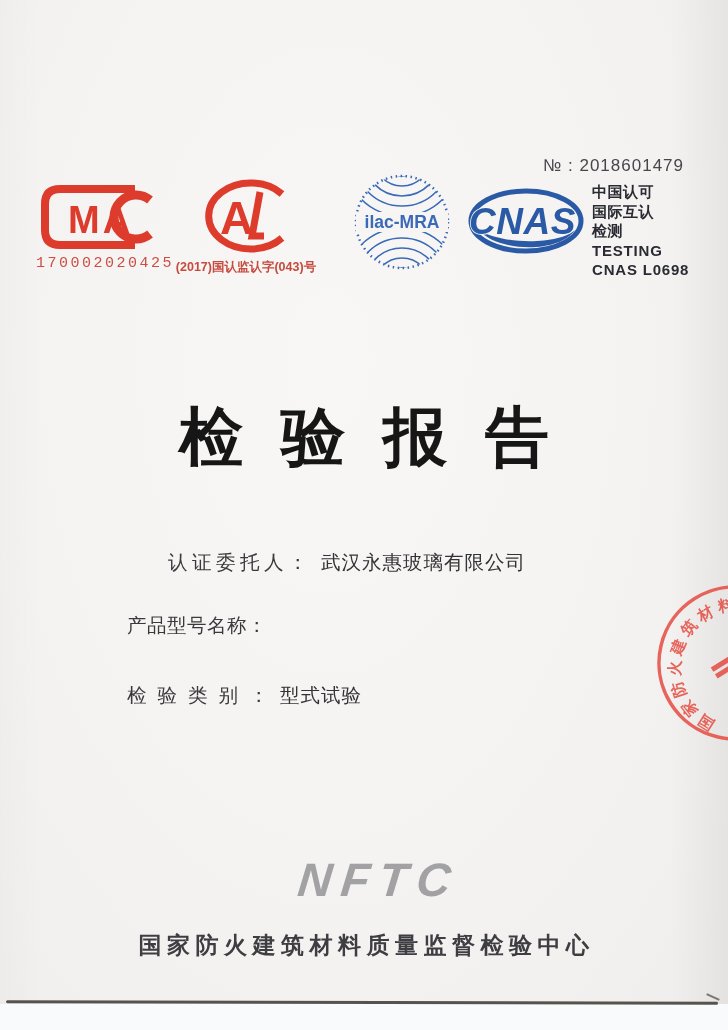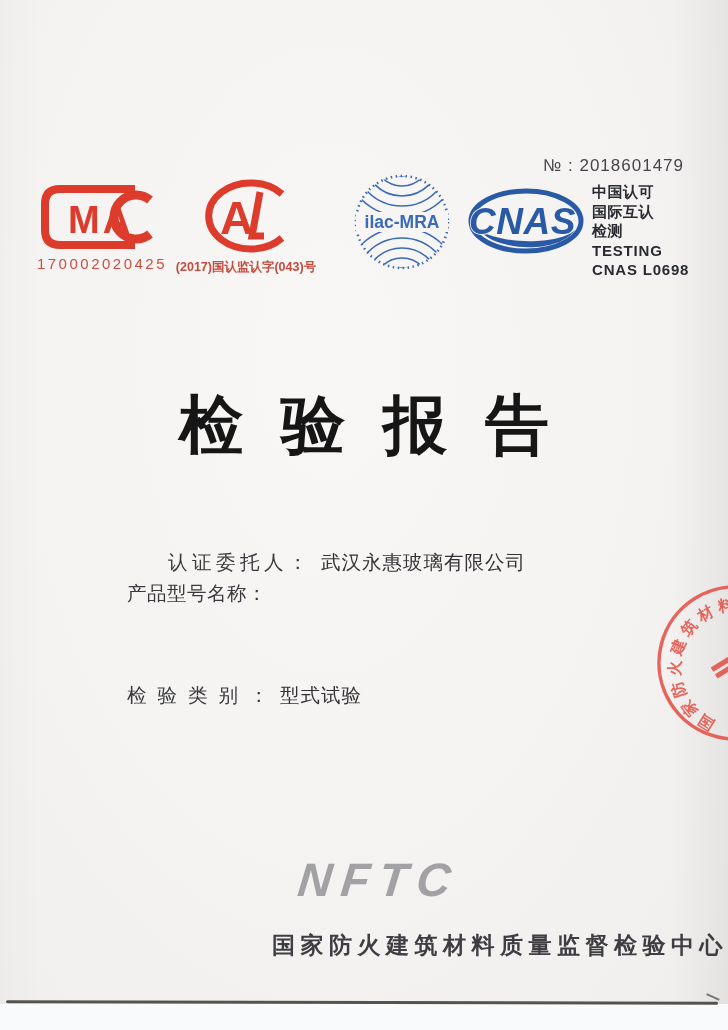--- a/index.html
+++ b/index.html
@@ -21,72 +21,72 @@
   
   .report-no {
     position: absolute; top: 112px; right: 44px;
     font-size: 17px; letter-spacing: 1px; color: #46464c; font-weight: 500; margin-top: 44px;
   }
 
   
   .cert-row { position: absolute; top: 0; left: 0; width: 100%; height: 300px; }
   .cma-logo { position: absolute; top: 183px; left: 38px; }
   .cma-number {
-    position: absolute; top: 255px; left: 30px; width: 144px; text-align: center;
+    position: absolute; top: 255px; left: 30px; width: 144px; text-align: right;
     color: #cd4d42; font-size: 15px; letter-spacing: 2.5px;
-    font-family: Liberation Sans, sans-serif;
+    font-family: Liberation Mono, monospace;
   }
   .cal-logo { position: absolute; top: 176px; left: 194px; }
   .cal-caption {
     position: absolute; top: 259px; left: 168px; width: 156px; text-align: center;
     color: #c74a3f; font-size: 12.5px; font-weight: 600; white-space: nowrap;
   }
   .ilac-logo { position: absolute; top: 172px; left: 352px; }
   .cnas-logo { position: absolute; top: 186px; left: 463px; }
   .cnas-info {
     position: absolute; top: 182px; left: 592px;
     color: #2a2a32; font-size: 15px; line-height: 19.5px;
     font-weight: 600; letter-spacing: 0.5px;
   }
   .cnas-info .en { font-weight: 800; letter-spacing: 0.8px; }
 
   
   .doc-title {
-    position: absolute; top: 382px; left: 0; width: 100%;
+    position: absolute; top: 394px; left: 0; width: 100%;
     text-align: center;
     font-size: 64px; font-weight: 700; color: #161616;
     letter-spacing: 38px; padding-left: 38px;
     font-family: "Liberation Sans", "DejaVu Sans", sans-serif;
   }
 
   
   .field-row { position: absolute; left: 127px; color: #37373b; font-size: 19.5px; white-space: nowrap; }
   .field-row .flabel { display: inline-block; width: 153px; vertical-align: top; color: #3a3a3e; }
   .field-row .fvalue { display: inline-block; vertical-align: top; letter-spacing: 1px; color: #333337; }
   .row-applicant { top: 549px; margin-left: 41px; }
   .row-applicant .flabel { letter-spacing: 4.5px; }
-  .row-product { top: 580px; font-family: Liberation Serif, serif; }
+  .row-product { top: 612px; font-family: Liberation Serif, serif; }
   .row-product .flabel { letter-spacing: 0.5px; }
   .row-product .fvalue .line { display: block; line-height: 30px; letter-spacing: 0.8px; }
   .row-type { top: 682px; }
   .row-type .flabel { letter-spacing: 11px; }
 
   
   .stamp { position: absolute; top: 578px; left: 650px; opacity: 0.82; }
 
   
   .nftc {
     position: absolute; top: 852px; left: 0; width: 100%; text-align: center;
     font-size: 47px; font-style: italic; font-weight: 800;
     color: #a2a2a4; letter-spacing: 9px;
     transform: skewX(-6deg);
     padding-left: 30px;
   }
   .org-name {
-    position: absolute; top: 930px; left: 0; width: 100%; text-align: right;
+    position: absolute; top: 930px; left: 0; width: 100%; text-align: center;
     font-size: 23px; font-weight: 600; color: #3e3d42; letter-spacing: 5.5px;
     padding-left: 5px;
   }
 
   
   .scan-line {
     position: absolute; top: 1001px; left: 6px; width: 712px; height: 2.5px;
     background: #56534f; transform: rotate(0.12deg); border-radius: 2px;
   }
   .scan-line-hook {

